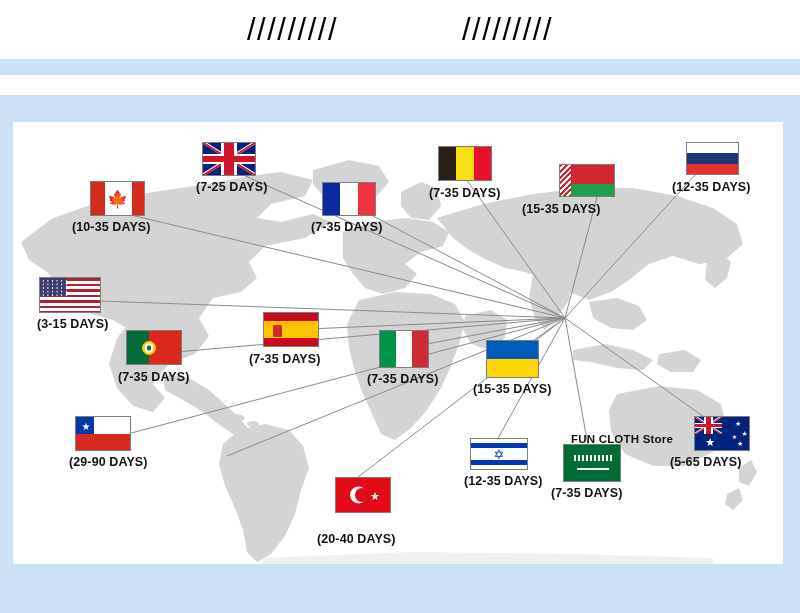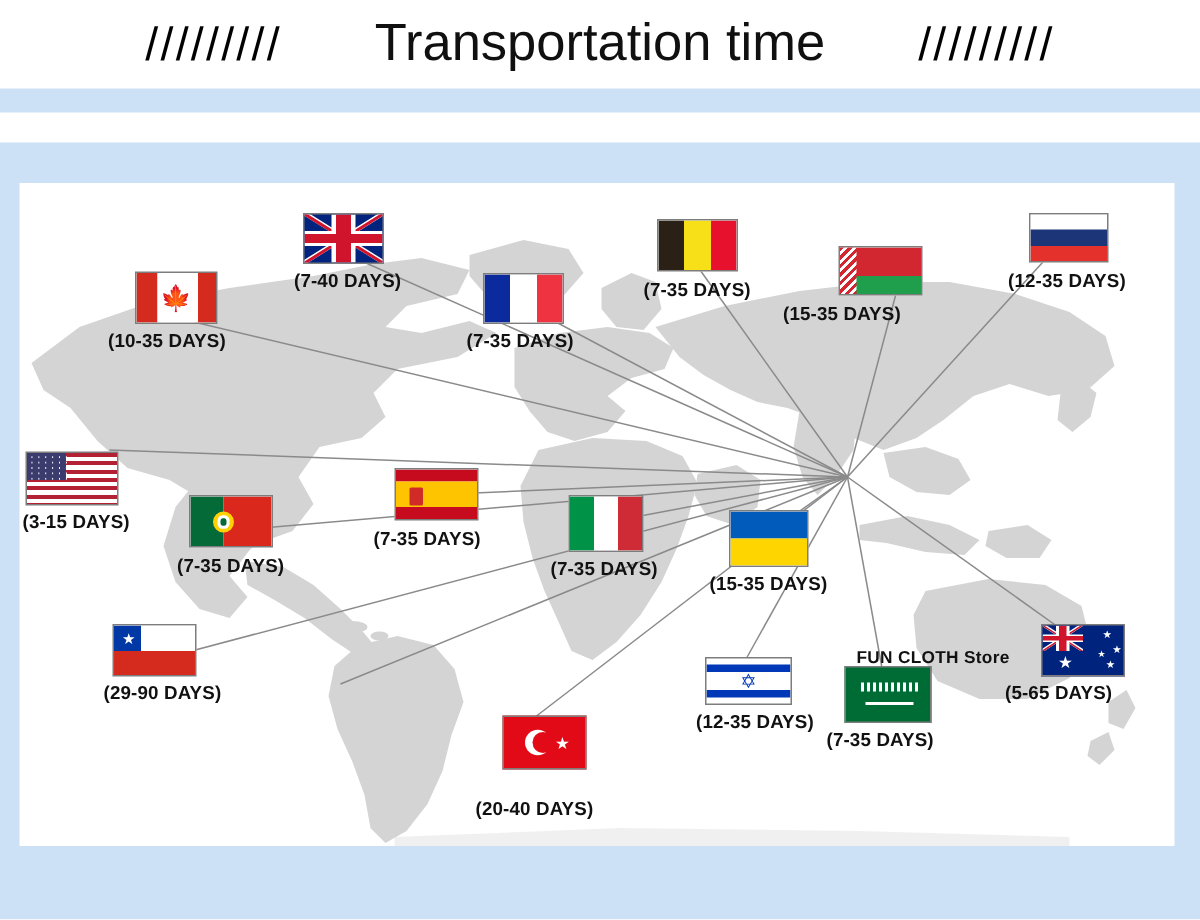--- a/index.html
+++ b/index.html
@@ -93,21 +93,20 @@
     line-height:1;
     font-size:10px;
   }
 </style>
 </head>
 <body>
 
 <div id="header">
   <span class="slashes">/////////</span>
   <span class="gap-l"></span>
-  <span id="title-text">Transportation time</span>
   <span class="gap-r"></span>
   <span class="slashes">/////////</span>
 </div>
 
 <div id="rule-top"></div>
 <div id="blue-field"></div>
 
 <div id="map-panel">
 
   <svg id="map-svg" viewBox="0 0 770 442">
@@ -202,21 +201,21 @@
         <div style="position:absolute;left:-12%;top:45%;width:124%;height:10%;background:#fff;transform:rotate(32deg);"></div>
         <div style="position:absolute;left:-12%;top:45%;width:124%;height:10%;background:#fff;transform:rotate(-32deg);"></div>
         <div style="position:absolute;left:-12%;top:47%;width:124%;height:5%;background:#cf142b;transform:rotate(32deg);"></div>
         <div style="position:absolute;left:-12%;top:47%;width:124%;height:5%;background:#cf142b;transform:rotate(-32deg);"></div>
       </div>
       <div class="band-h" style="top:34%;height:32%;background:#fff;"></div>
       <div class="band-v" style="left:34%;width:32%;background:#fff;"></div>
       <div class="band-h" style="top:40%;height:20%;background:#cf142b;"></div>
       <div class="band-v" style="left:40%;width:20%;background:#cf142b;"></div>
     </div>
-    <div class="days" style="left:-6px;top:38px;">(7-40 DAYS)</div>
+    <div class="days" style="left:-6px;top:38px;">(7-25 DAYS)</div>
   </div>
 
   <div class="marker" style="left:309px;top:60px;">
     <div class="flag" style="width:54px;height:34px;">
       <div class="band-v" style="left:0;width:33.4%;background:#0a2a9e;"></div>
       <div class="band-v" style="left:33.4%;width:33.2%;background:#fff;"></div>
       <div class="band-v" style="right:0;width:33.4%;background:#ef3340;"></div>
     </div>
     <div class="days" style="left:-11px;top:38px;">(7-35 DAYS)</div>
   </div>
@@ -242,21 +241,21 @@
 
   <div class="marker" style="left:673px;top:20px;">
     <div class="flag" style="width:53px;height:33px;">
       <div class="band-h" style="top:0;height:33.4%;background:#ffffff;"></div>
       <div class="band-h" style="top:33.4%;height:33.2%;background:#1c3578;"></div>
       <div class="band-h" style="bottom:0;height:33.4%;background:#e4312b;"></div>
     </div>
     <div class="days" style="left:-14px;top:38px;">(12-35 DAYS)</div>
   </div>
 
-  <div class="marker" style="left:4px;top:155px;margin-top:24px;">
+  <div class="marker" style="left:26px;top:155px;">
     <div class="flag" style="width:62px;height:36px;background:#fff;">
       <div style="position:absolute;left:0;top:0;width:100%;height:100%;
         background:repeating-linear-gradient(#b22234 0 2.77px,#ffffff 2.77px 5.54px);"></div>
       <div style="position:absolute;left:0;top:0;width:44%;height:53%;background:#3c3b6e;"></div>
       <div style="position:absolute;left:1px;top:1px;width:44%;height:51%;
         background:radial-gradient(#fff 0.6px, transparent 0.7px) 0 0/4.6px 3.6px;"></div>
     </div>
     <div class="days" style="left:-2px;top:40px;">(3-15 DAYS)</div>
   </div>
 

